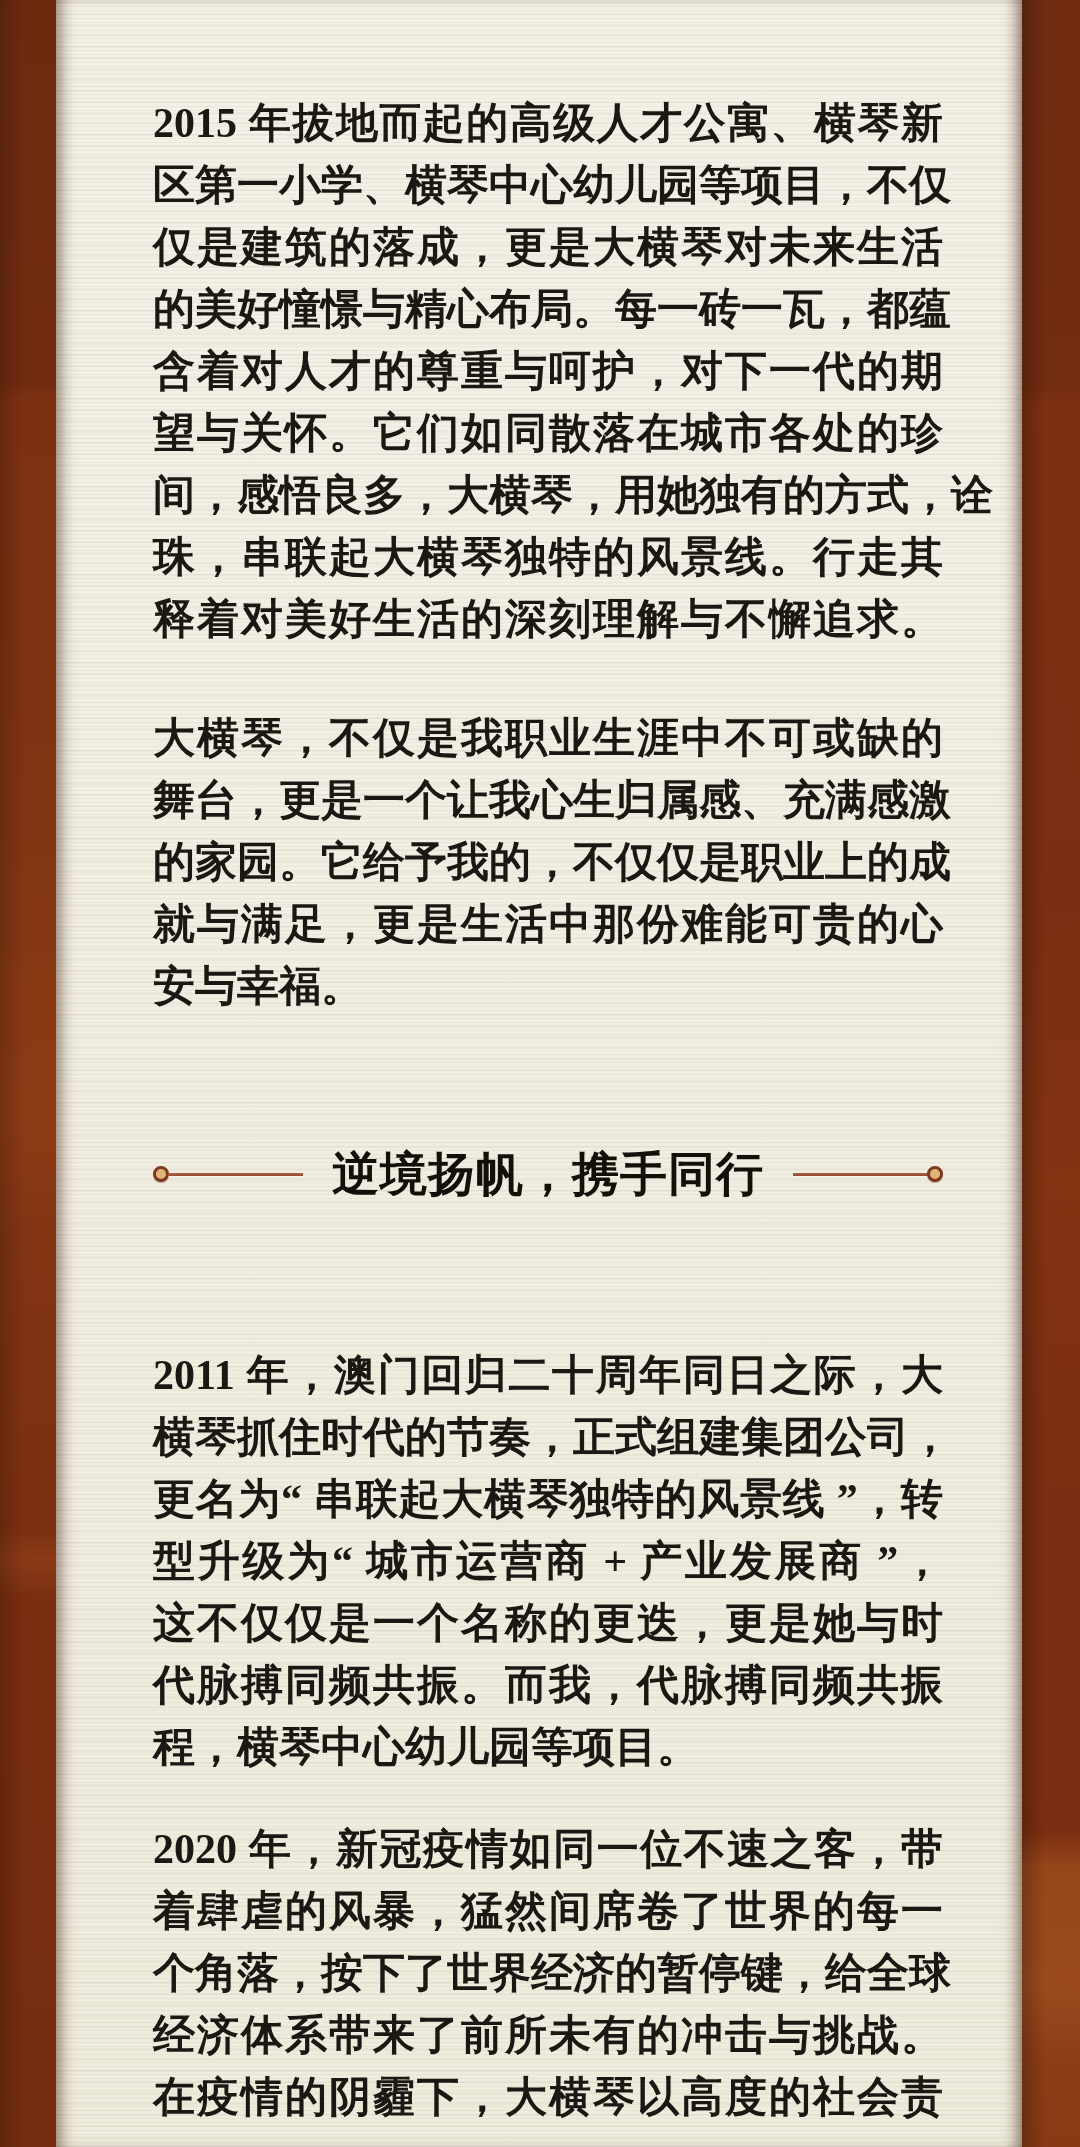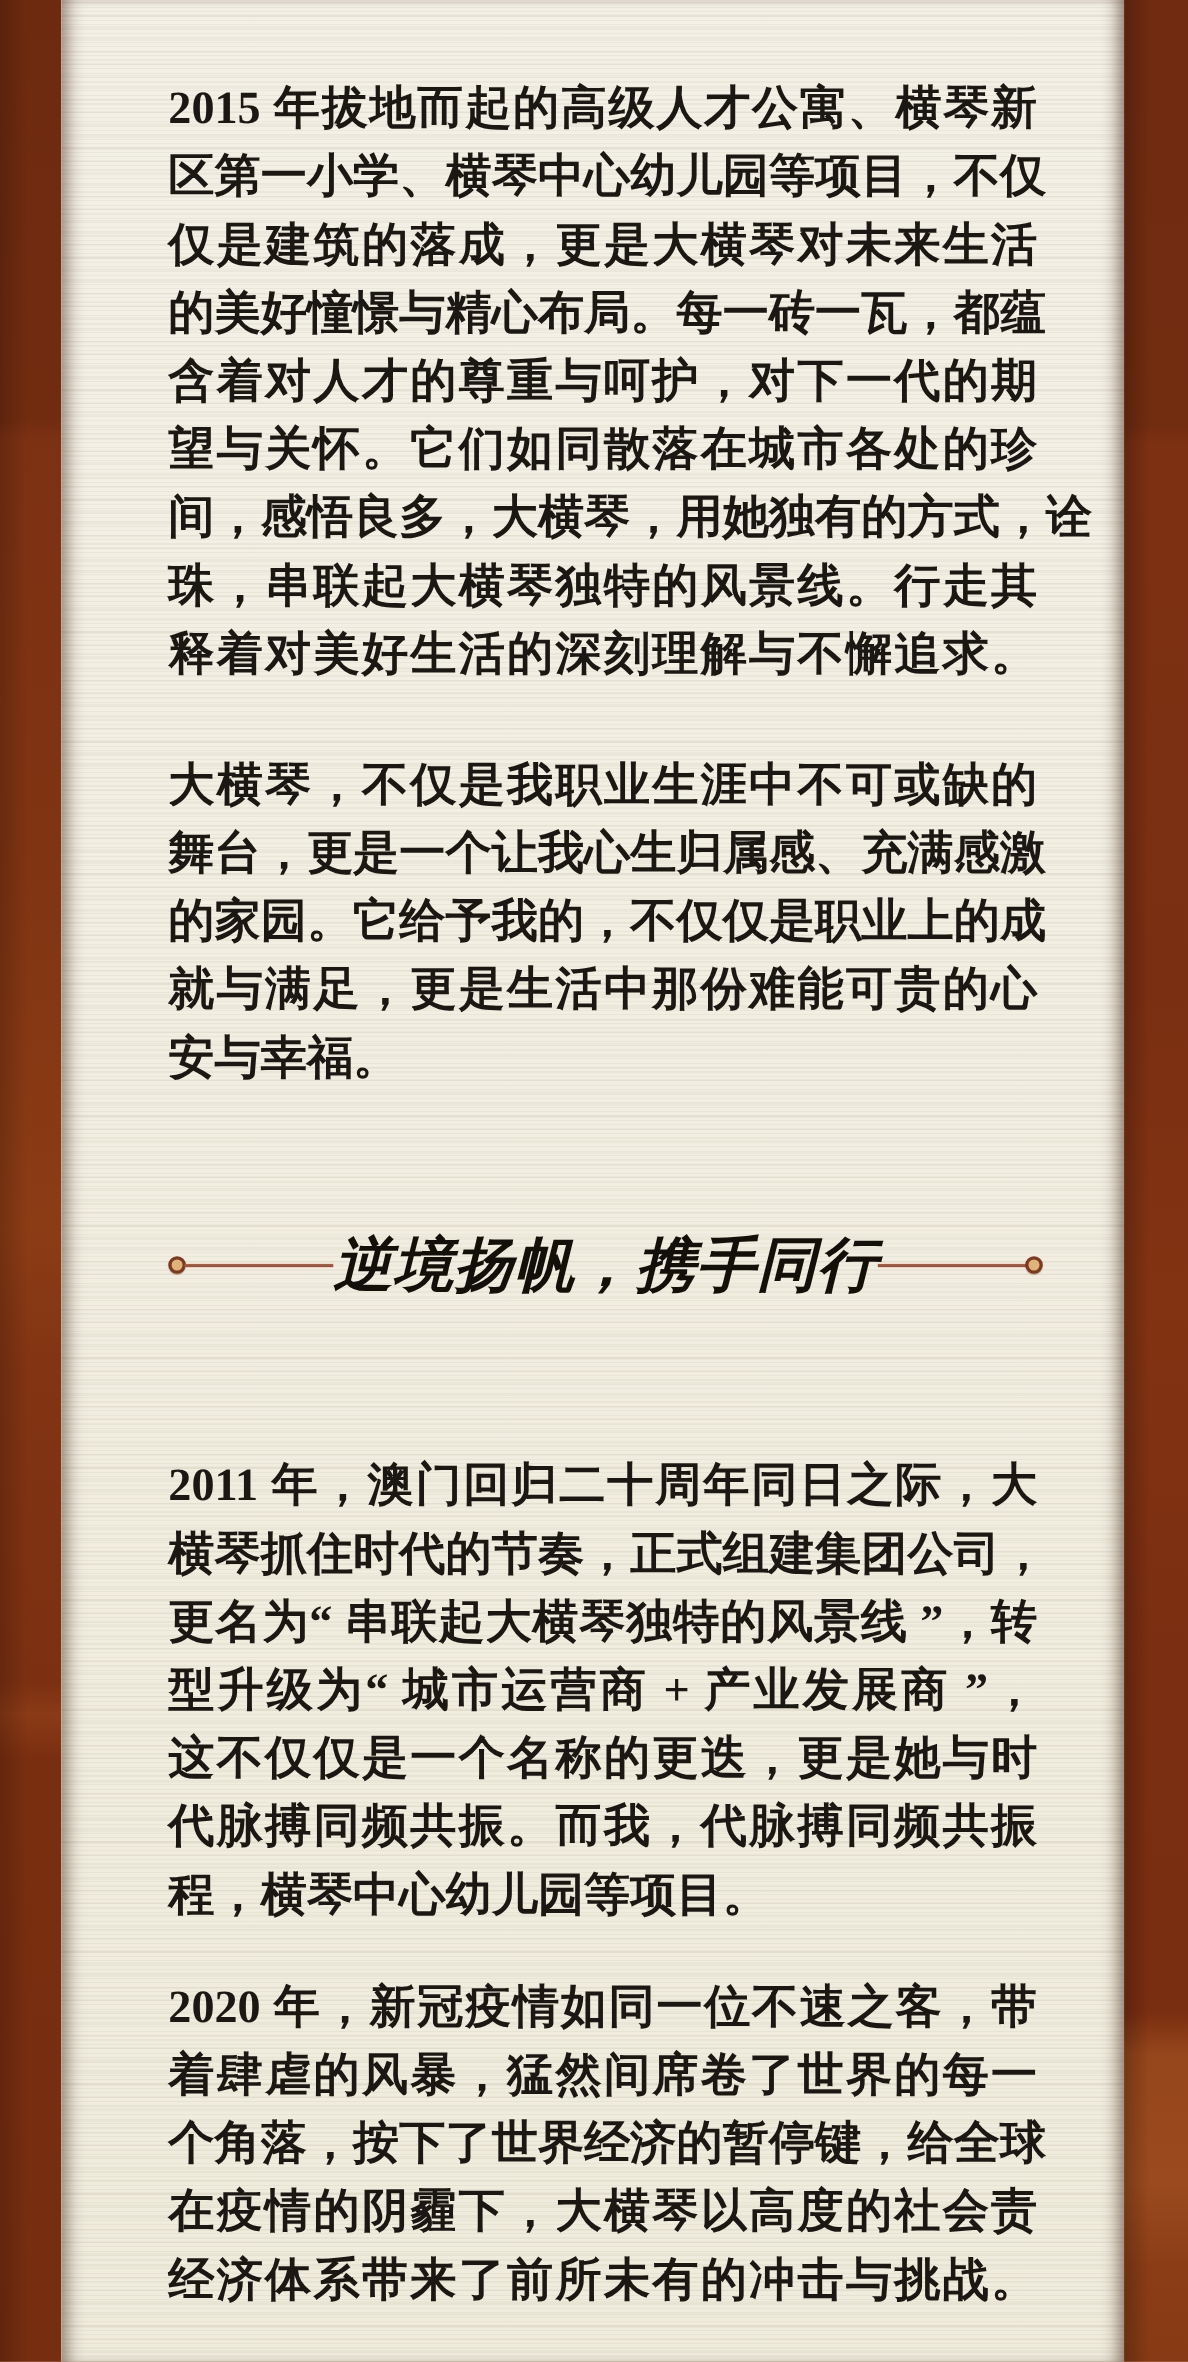--- a/index.html
+++ b/index.html
@@ -58,21 +58,21 @@
         rgba(0,0,0,0) 0px, rgba(0,0,0,0) 9px,
         rgba(120,105,78,0.05) 9px, rgba(120,105,78,0.05) 11px),
       linear-gradient(180deg, #f3f0e6 0%, #f1eee1 55%, #efecdd 100%);
     box-shadow:
       inset 14px 0 16px -10px rgba(52,18,3,0.55),
       inset -14px 0 16px -10px rgba(52,18,3,0.6);
   }
   .content {
     width: 790px;
     margin-left: 97px;
-    padding-top: 68px;
+    padding-top: 92px;
     color: #1b1712;
   }
   
   .para { margin: 0; }
   .para-line {
     height: 62px;
     line-height: 62px;
     font-size: 42px;
     font-weight: 700;
     letter-spacing: 0;
@@ -111,27 +111,26 @@
     width: 10px;
     height: 10px;
     border: 3px solid #7e3a20;
     border-radius: 50%;
     background: #e0b478;
     box-shadow: 0 1px 1px rgba(90,40,10,0.35);
   }
   .divider-ring.left-end  { margin-right: -1px; }
   .divider-ring.right-end { margin-left: -1px; }
   .section-heading {
-    font-size: 54px;
+    font-size: 47px;
     font-weight: 700;
     line-height: 70px;
     color: #121009;
     white-space: nowrap;
     letter-spacing: 1px;
-    font-style: italic;
   }
 </style>
 </head>
 <body>
 
 <div class="page">
   <div class="border-side border-left"></div>
 
   <div class="paper">
     <div class="content">
@@ -175,21 +174,21 @@
         <div class="para-line">型升级为“ 城市运营商 + 产业发展商 ”，</div>
         <div class="para-line">这不仅仅是一个名称的更迭，更是她与时</div>
         <div class="para-line">代脉搏同频共振。而我，代脉搏同频共振</div>
         <div class="para-line short">程，横琴中心幼儿园等项目。</div>
       </div>
 
       <div class="para gap-p4">
         <div class="para-line">2020 年，新冠疫情如同一位不速之客，带</div>
         <div class="para-line">着肆虐的风暴，猛然间席卷了世界的每一</div>
         <div class="para-line">个角落，按下了世界经济的暂停键，给全球</div>
+        <div class="para-line">经济体系带来了前所未有的冲击与挑战。</div>
         <div class="para-line">在疫情的阴霾下，大横琴以高度的社会责</div>
-        <div class="para-line">经济体系带来了前所未有的冲击与挑战。</div>
       </div>
 
     </div>
   </div>
 
   <div class="border-side border-right"></div>
 </div>
 
 </body></html>

